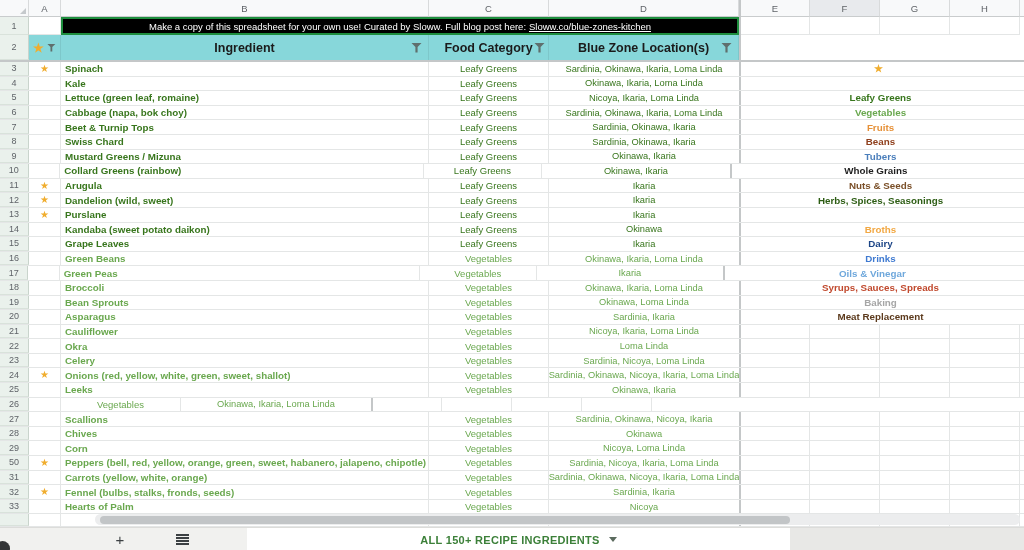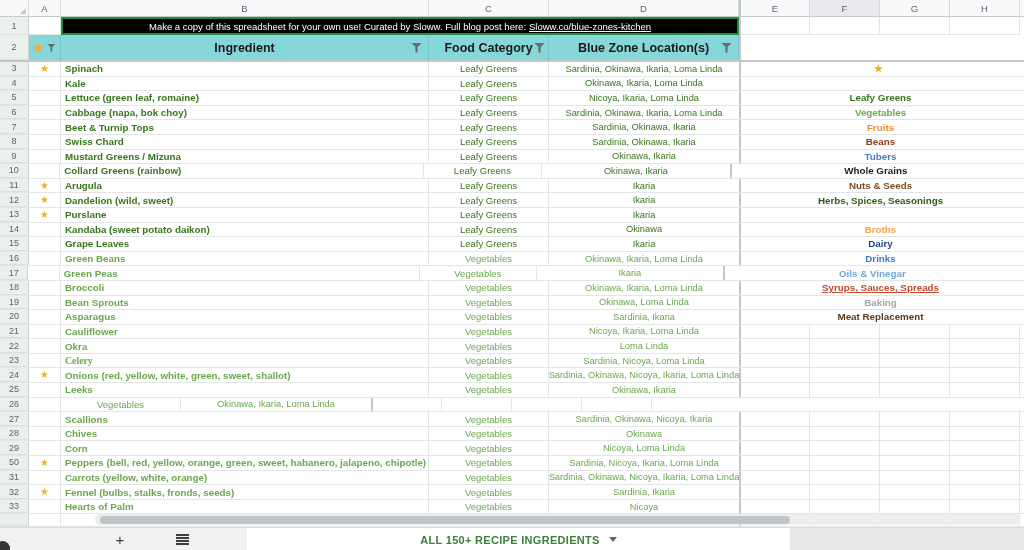--- a/index.html
+++ b/index.html
@@ -349,21 +349,21 @@
         </div>
       </div>
       <div class="grow">
         <div class="rh">18</div>
         <div class="ca" style="width: 32px;"></div>
         <div class="cb" style="width: 368px; color: rgb(106, 168, 79);">Broccoli</div>
         <div class="cc" style="width: 120px; color: rgb(106, 168, 79);">Vegetables</div>
         <div class="cd" style="width: 190px; color: rgb(106, 168, 79);">Okinawa, Ikaria, Loma Linda</div>
         <div class="vdiv" style="width: 2px;"></div>
         <div class="legendcell" style="width: 283px;">
-          <span style="color: rgb(193, 74, 46); text-decoration: underline;">Syrups, Sauces, Spreads</span>
+          <span style="color: rgb(193, 74, 46);">Syrups, Sauces, Spreads</span>
         </div>
       </div>
       <div class="grow">
         <div class="rh">19</div>
         <div class="ca" style="width: 32px;"></div>
         <div class="cb" style="width: 368px; color: rgb(106, 168, 79);">Bean Sprouts</div>
         <div class="cc" style="width: 120px; color: rgb(106, 168, 79);">Vegetables</div>
         <div class="cd" style="width: 190px; color: rgb(106, 168, 79);">Okinawa, Loma Linda</div>
         <div class="vdiv" style="width: 2px;"></div>
         <div class="legendcell" style="width: 283px;">
@@ -403,21 +403,21 @@
         <div class="vdiv" style="width: 2px;"></div>
         <div class="rc rce" style="width: 69px;"></div>
         <div class="rc rce" style="width: 70px;"></div>
         <div class="rc rce" style="width: 70px;"></div>
         <div class="rc rce" style="width: 70px;"></div>
         <div class="rfill" style="width: 4px;"></div>
       </div>
       <div class="grow">
         <div class="rh">23</div>
         <div class="ca" style="width: 32px;"></div>
-        <div class="cb" style="width: 368px; color: rgb(106, 168, 79); font-family: Liberation Serif, serif;">Celery</div>
+        <div class="cb" style="width: 368px; color: rgb(106, 168, 79);">Celery</div>
         <div class="cc" style="width: 120px; color: rgb(106, 168, 79);">Vegetables</div>
         <div class="cd" style="width: 190px; color: rgb(106, 168, 79);">Sardinia, Nicoya, Loma Linda</div>
         <div class="vdiv" style="width: 2px;"></div>
         <div class="rc rce" style="width: 69px;"></div>
         <div class="rc rce" style="width: 70px;"></div>
         <div class="rc rce" style="width: 70px;"></div>
         <div class="rc rce" style="width: 70px;"></div>
         <div class="rfill" style="width: 4px;"></div>
       </div>
       <div class="grow">

